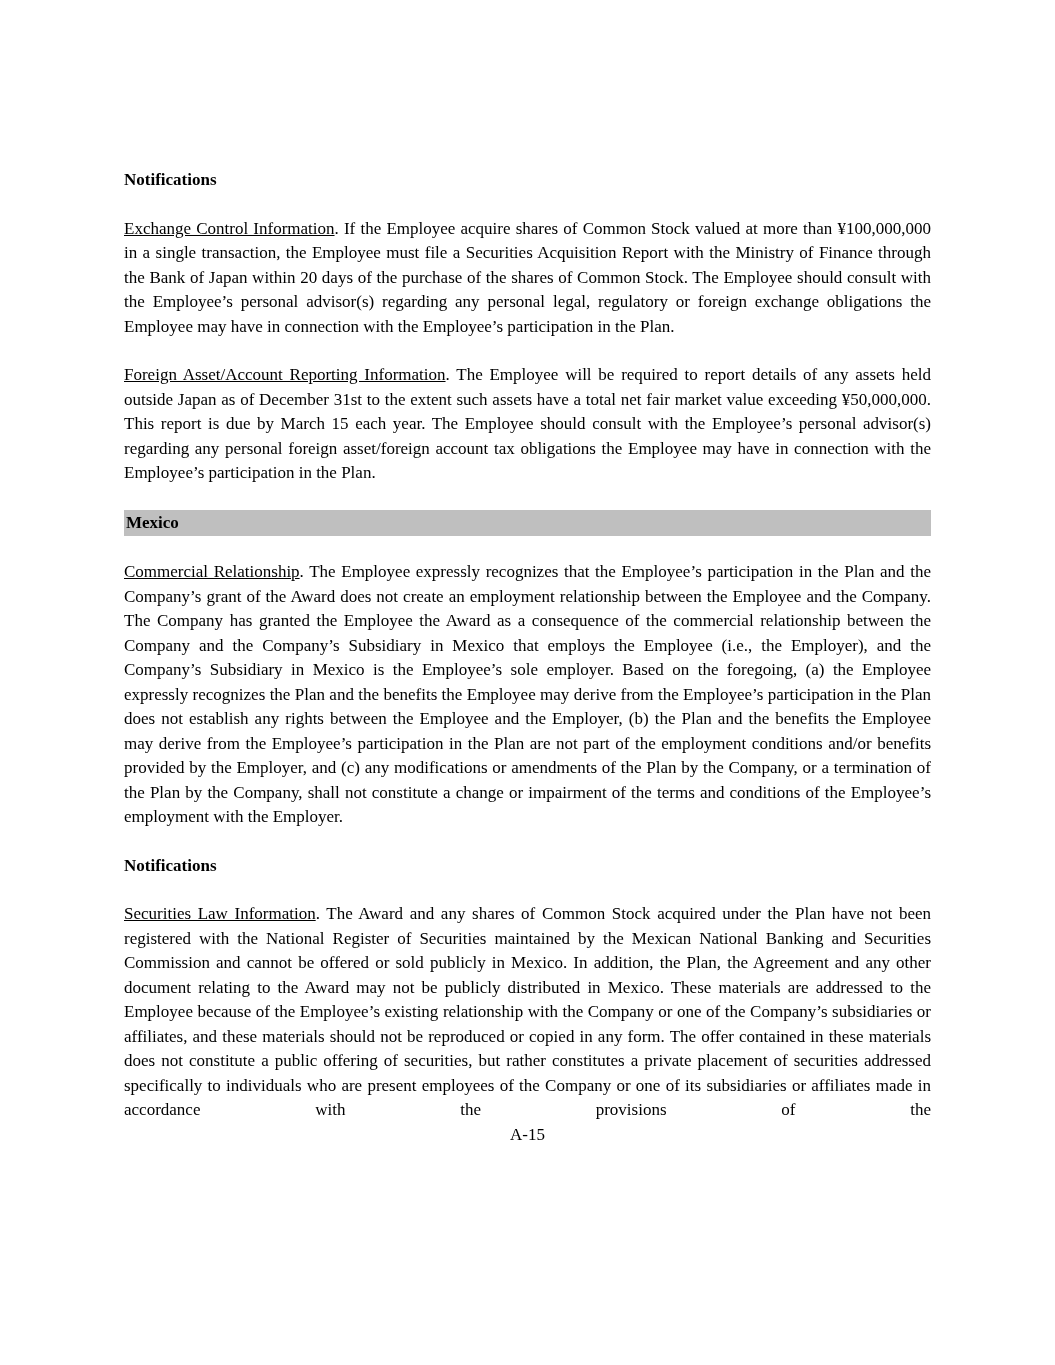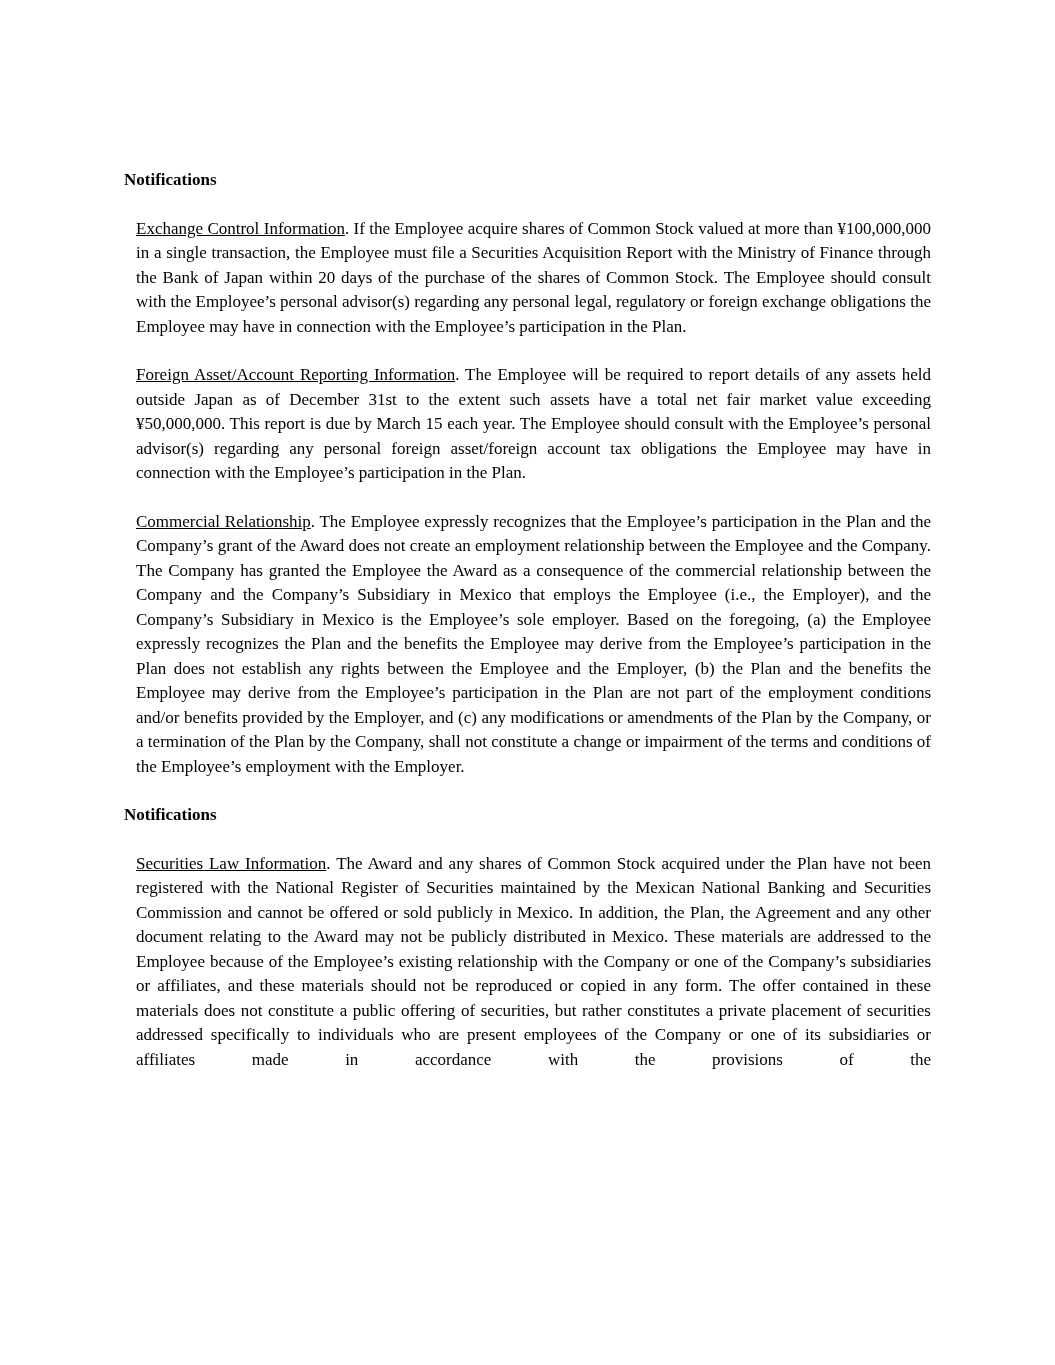--- a/index.html
+++ b/index.html
@@ -21,21 +21,21 @@
     width: 1055px;
     height: 1365px;
     padding: 168px 124px 0 124px;
   }
   .heading {
     font-weight: bold;
     margin: 0 0 24px 0;
     text-align: left;
   }
   .para {
-    margin: 0 0 24px 12px;
+    margin: 0 0 24px 0;
     text-align: justify;
   }
   .para .lead {
     text-decoration: underline;
   }
   .para.continued {
     text-align-last: justify;
     margin-bottom: 0;
     font-family: Liberation Serif, serif;
   }
@@ -58,23 +58,25 @@
 <body>
 
 <div class="page">
 
   <p class="heading">Notifications</p>
 
   <p class="para"><span class="lead">Exchange Control Information</span><span>.  If the Employee acquire shares of Common Stock valued at more than ¥100,000,000 in a single transaction, the Employee must file a Securities Acquisition Report with the Ministry of Finance through the Bank of Japan within 20 days of the purchase of the shares of Common Stock.  The Employee should consult with the Employee’s personal advisor(s) regarding any personal legal, regulatory or foreign exchange obligations the Employee may have in connection with the Employee’s participation in the Plan.</span></p>
 
   <p class="para"><span class="lead">Foreign Asset/Account Reporting Information</span><span>.  The Employee will be required to report details of any assets held outside Japan as of December 31st to the extent such assets have a total net fair market value exceeding ¥50,000,000.  This report is due by March 15 each year.  The Employee should consult with the Employee’s personal advisor(s) regarding any personal foreign asset/foreign account tax obligations the Employee may have in connection with the Employee’s participation in the Plan.</span></p>
 
+  <div class="country-bar"><span>Mexico</span></div>
 
 
   <p class="para"><span class="lead">Commercial Relationship</span><span>.  The Employee expressly recognizes that the Employee’s participation in the Plan and the Company’s grant of the Award does not create an employment relationship between the Employee and the Company.  The Company has granted the Employee the Award as a consequence of the commercial relationship between the Company and the Company’s Subsidiary in Mexico that employs the Employee (i.e., the Employer), and the Company’s Subsidiary in Mexico is the Employee’s sole employer.  Based on the foregoing, (a) the Employee expressly recognizes the Plan and the benefits the Employee may derive from the Employee’s participation in the Plan does not establish any rights between the Employee and the Employer, (b) the Plan and the benefits the Employee may derive from the Employee’s participation in the Plan are not part of the employment conditions and/or benefits provided by the Employer, and (c) any modifications or amendments of the Plan by the Company, or a termination of the Plan by the Company, shall not constitute a change or impairment of the terms and conditions of the Employee’s employment with the Employer.</span></p>
 
   <p class="heading">Notifications</p>
 
   <p class="para continued"><span class="lead">Securities Law Information</span><span>.  The Award and any shares of Common Stock acquired under the Plan have not been registered with the National Register of Securities maintained by the Mexican National Banking and Securities Commission and cannot be offered or sold publicly in Mexico.  In addition, the Plan, the Agreement and any other document relating to the Award may not be publicly distributed in Mexico.  These materials are addressed to the Employee because of the Employee’s existing relationship with the Company or one of the Company’s subsidiaries or affiliates, and these materials should not be reproduced or copied in any form.  The offer contained in these materials does not constitute a public offering of securities, but rather constitutes a private placement of securities addressed specifically to individuals who are present employees of the Company or one of its subsidiaries or affiliates made in accordance with the provisions of the</span></p>
 
+  <p class="page-number">A-15</p>
 
 
 </div>
 
 </body></html>

